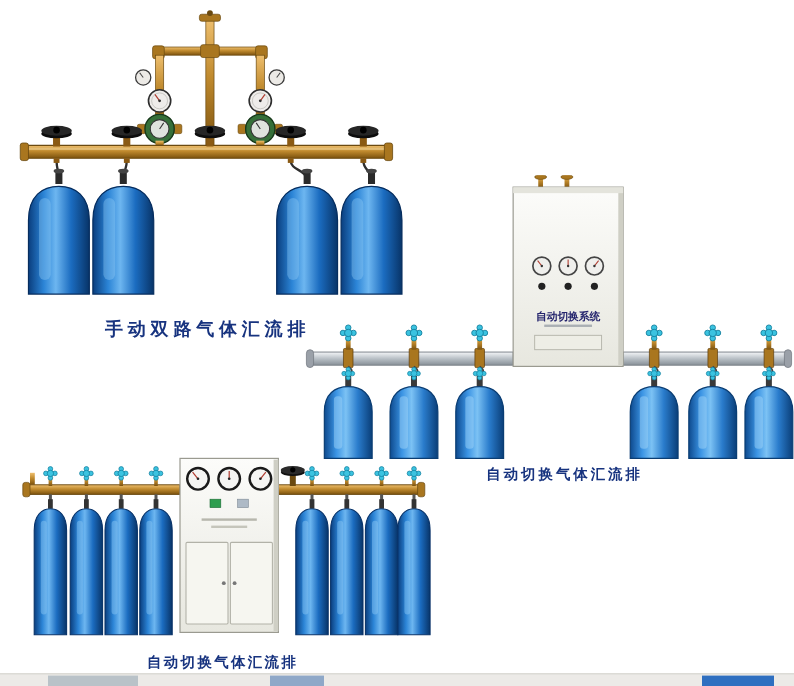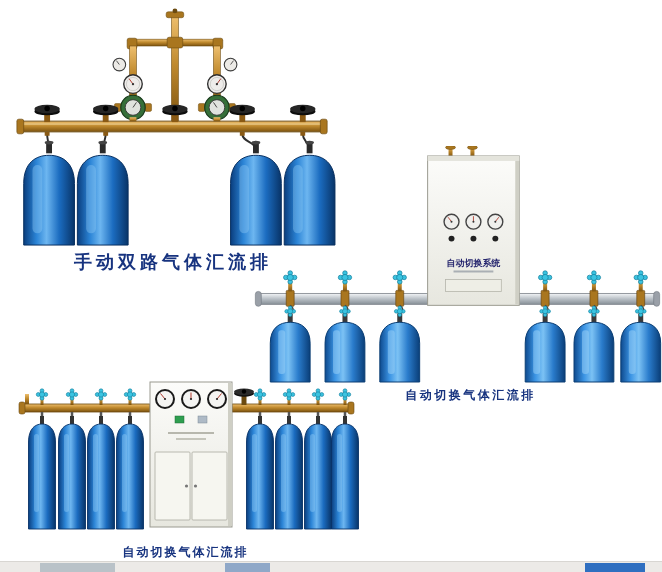--- a/index.html
+++ b/index.html
@@ -1,21 +1,21 @@
 <!DOCTYPE html>
 <html><head>
 <meta charset="utf-8">
 <style>
   html,body{margin:0;padding:0;background:#ffffff;}
   .stage{position:relative;width:662px;height:572px;background:#fff;overflow:hidden;
          font-family:"Liberation Sans",sans-serif;}
   figure{position:absolute;margin:0;padding:0;}
   figure svg{display:block;}
   .caption{color:#17337f;font-weight:bold;white-space:nowrap;}
-  #fig1 .caption{font-size:18px;letter-spacing:4px;text-align:center;margin-top:3px;}
+  #fig1 .caption{font-size:15px;letter-spacing:4px;text-align:center;margin-top:18px;}
   #fig2 .caption{font-size:12px;letter-spacing:2.5px;text-align:center;margin-top:2px;transform:translateX(13px);}
   #fig3 .caption{font-size:12px;letter-spacing:2px;text-align:center;margin-top:1px;}
   svg text{font-family:"Liberation Sans",sans-serif;}
   .strip{position:absolute;left:0;top:561px;width:662px;height:11px;background:#eceae7;border-top:1px solid #d8d6d2;}
   .strip-item{position:absolute;top:1px;height:10px;}
   .si1{left:40px;width:75px;background:#b9c2c8;}
   .si2{left:225px;width:45px;background:#8fa8c8;}
   .si3{left:585px;width:60px;background:#2f6fc0;}
 </style>
 </head>

